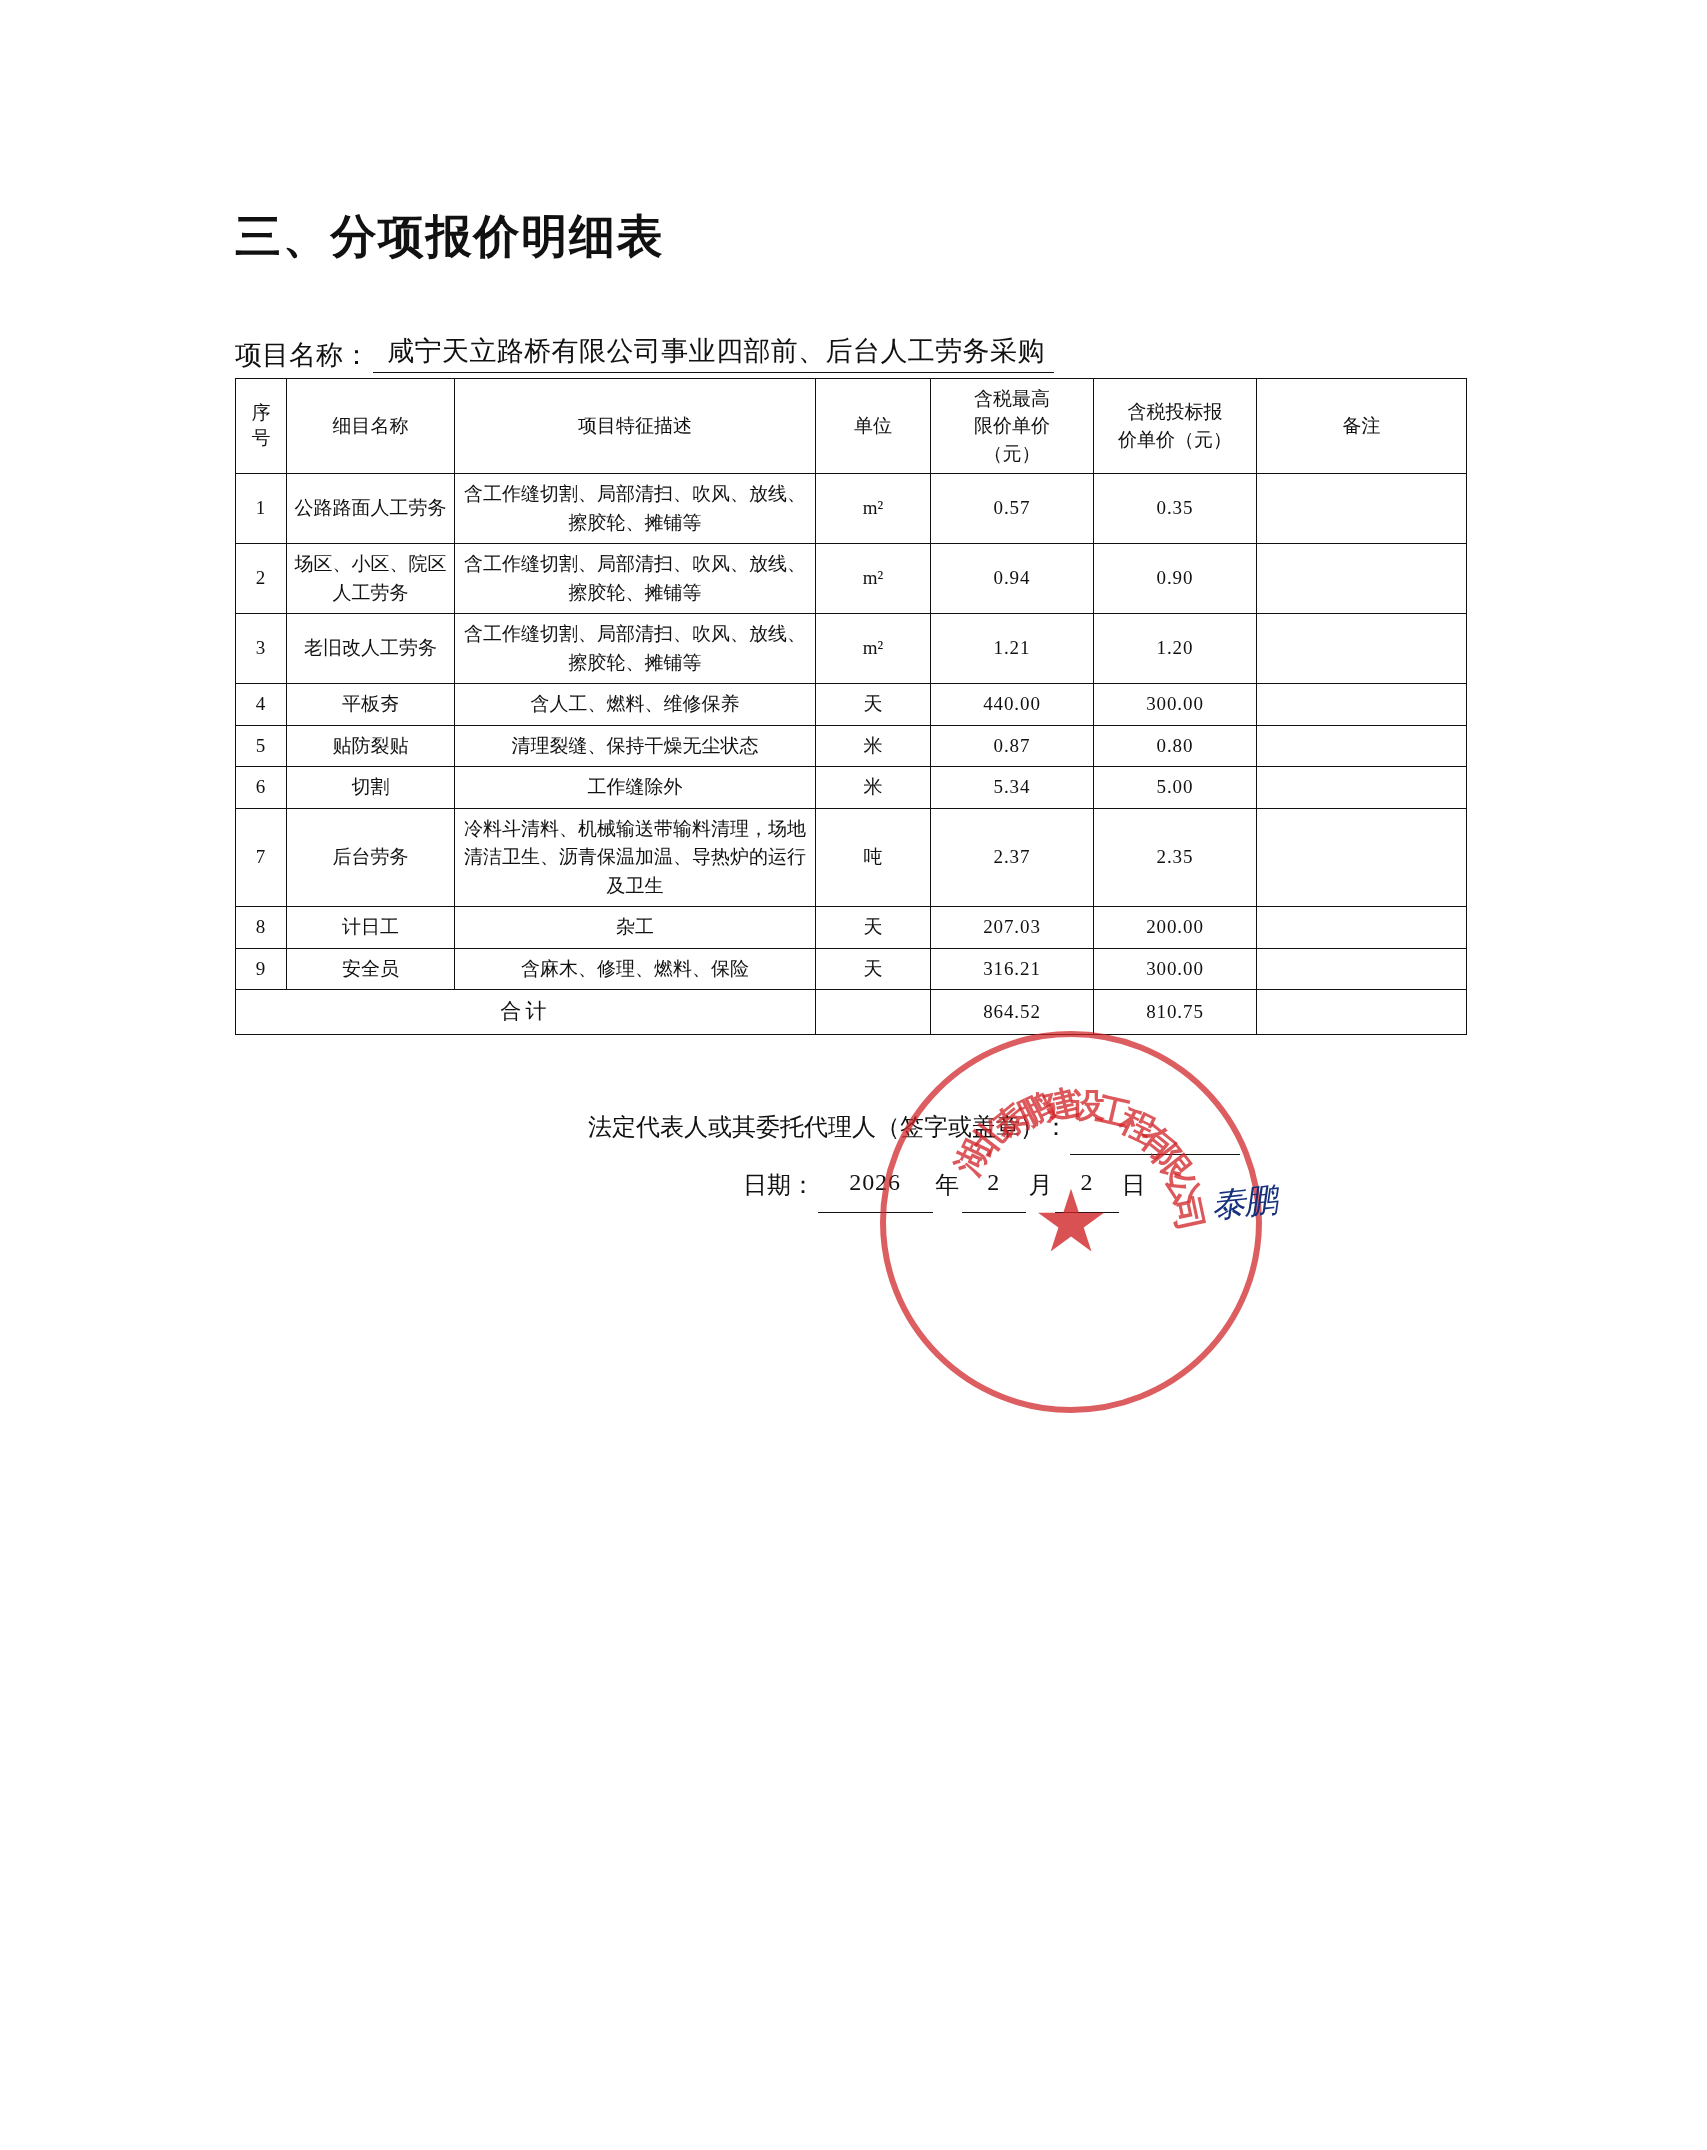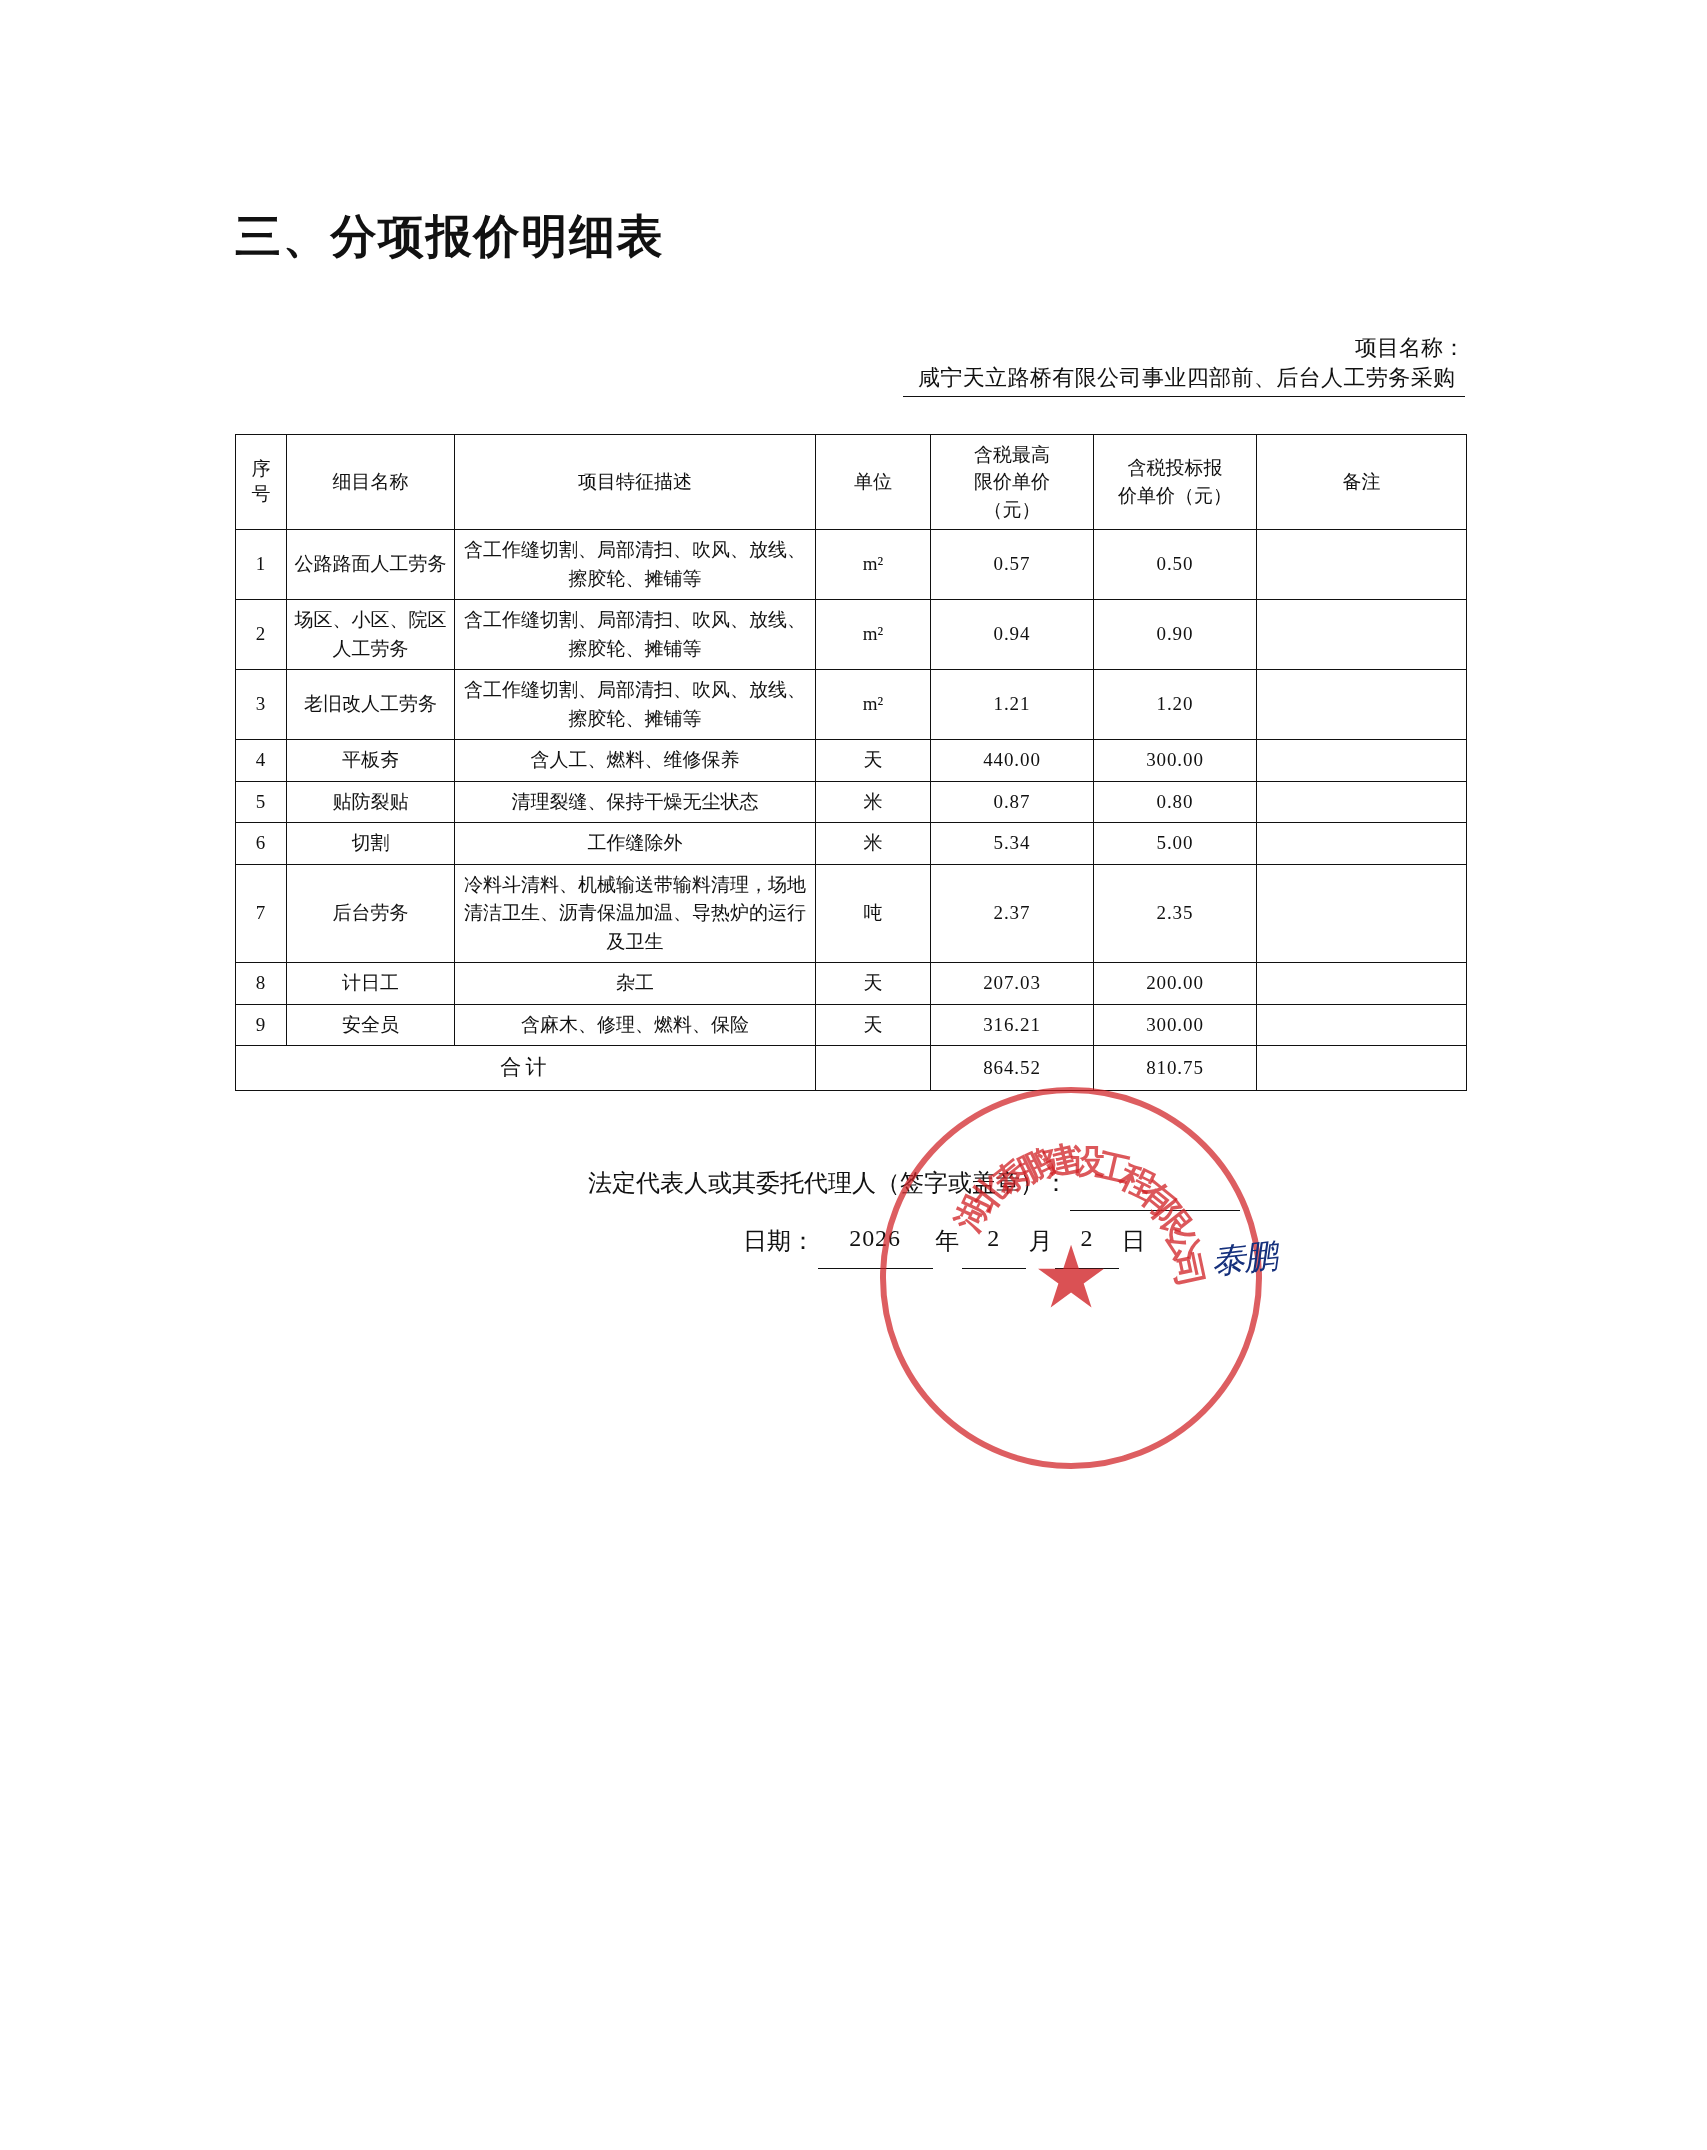--- a/index.html
+++ b/index.html
@@ -25,26 +25,25 @@
     width: 1230px;
   }
   .doc-title {
     font-size: 46px;
     font-weight: bold;
     letter-spacing: 1.7px;
     margin: 0 0 65px 0;
     font-family: "Liberation Serif", "DejaVu Serif", serif;
   }
   .project-line {
-    font-size: 22px;
-    margin: 0 0 37px 0;
+    font-size: 27px;
+    margin: 0 0 5px 0;
     display: flex;
     align-items: flex-end;
     white-space: nowrap;
-    flex-direction: column;
   }
   .project-label {
     flex: 0 0 auto;
   }
   .project-value {
     flex: 0 0 auto;
     border-bottom: 1.3px solid #111;
     padding: 0 9.5px 2.6px 14.6px;
     margin-left: 2.6px;
     letter-spacing: 0.4px;
@@ -252,21 +251,21 @@
           <th>备注</th>
         </tr>
       </thead>
       <tbody>
         <tr>
           <td class="num">1</td>
           <td>公路路面人工劳务</td>
           <td class="cell-left">含工作缝切割、局部清扫、吹风、放线、擦胶轮、摊铺等</td>
           <td>m²</td>
           <td class="num">0.57</td>
-          <td class="num">0.50</td>
+          <td class="num">0.35</td>
           <td></td>
         </tr>
         <tr>
           <td class="num">2</td>
           <td>场区、小区、院区人工劳务</td>
           <td class="cell-left">含工作缝切割、局部清扫、吹风、放线、擦胶轮、摊铺等</td>
           <td>m²</td>
           <td class="num">0.94</td>
           <td class="num">0.90</td>
           <td></td>

